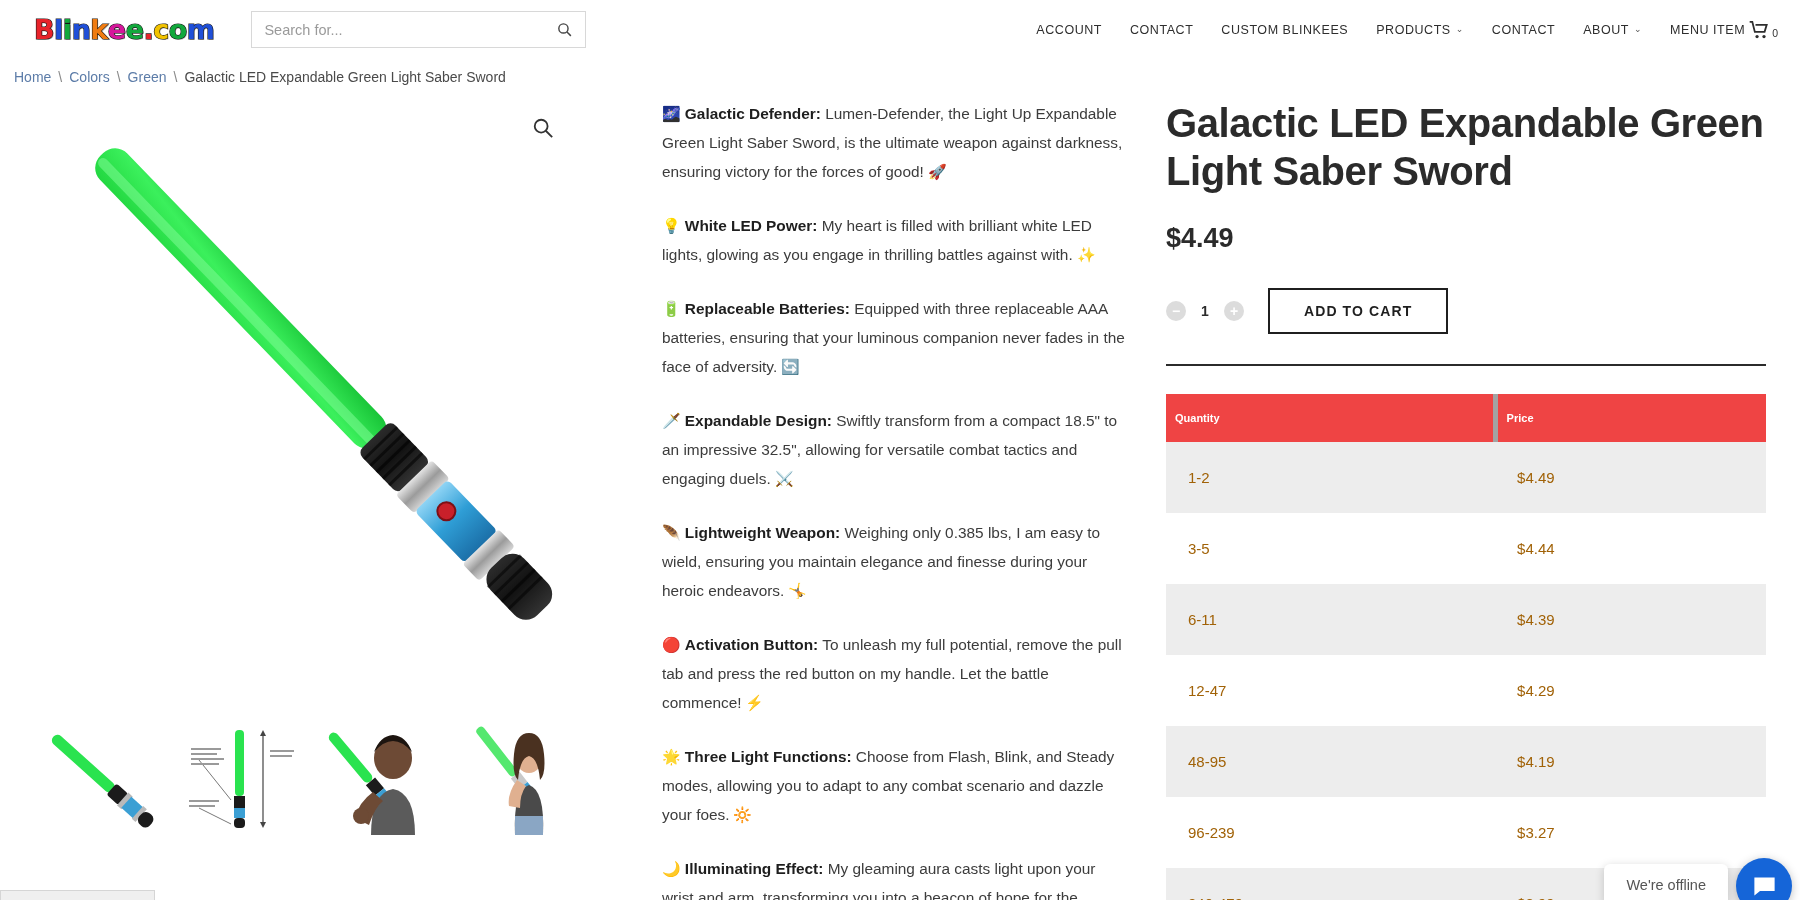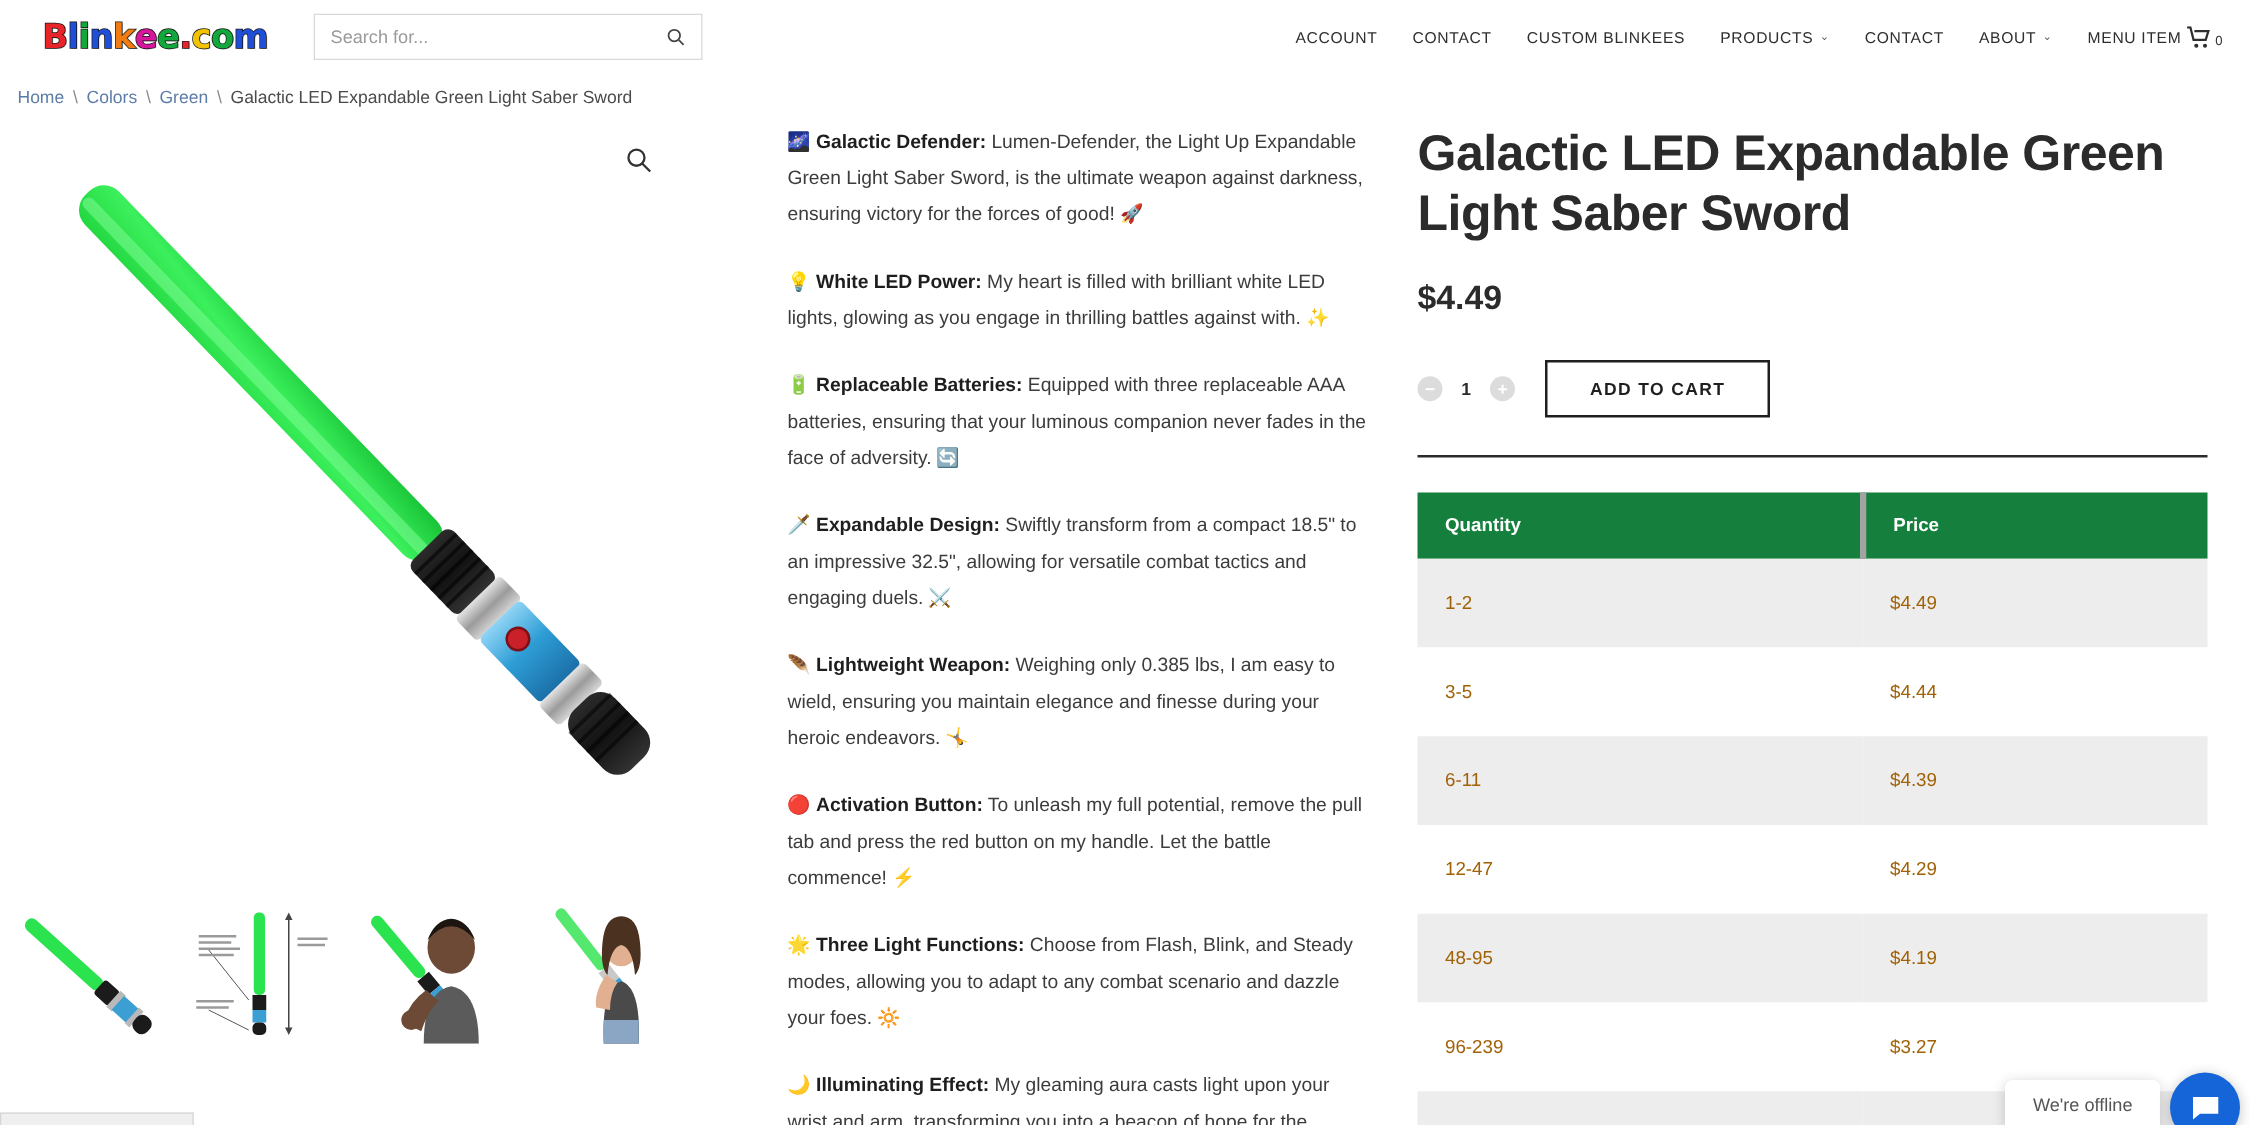--- a/index.html
+++ b/index.html
@@ -18,21 +18,21 @@
     padding: 0 22px 0 34px;
     position: relative;
   }
   .logo { display:flex; align-items:baseline; font-size:27px; font-weight:bold;
           letter-spacing:-0.5px; font-family:"DejaVu Sans", sans-serif; }
   .logo span { -webkit-text-stroke: 1.2px #1a1a1a; paint-order: stroke fill;
                text-shadow: 1px 1px 0 rgba(0,0,0,.25); }
 
   .searchbox {
     margin-left: 37px;
-    width: 311px; height: 37px;
+    width: 335px; height: 37px;
     border: 1px solid #d8d8d8; background:#fff;
     display:flex; align-items:center; padding: 0 12px;
   }
   .searchbox input {
     border:none; outline:none; flex:1; font-size:14.5px;
     color:#6f6f6f; font-family:"Liberation Sans", sans-serif; background:transparent;
   }
   .searchbox input::placeholder { color:#9a9a9a; }
   .search-icon { width:17px; height:17px; flex:0 0 auto; }
 
@@ -50,21 +50,21 @@
   .breadcrumb {
     padding: 10px 0 0 14px; font-size:14px; color:#4a4a4a;
     display:flex; align-items:center; gap:7px; flex-wrap:nowrap;
   }
   .bc-link { color:#5c7ca8; cursor:pointer; }
   .bc-sep { color:#8a8a8a; }
   .bc-current { color:#4a4a4a; }
 
   
   .main {
-    display:flex; padding: 14px 0 0 0; height: 810px; align-items:flex-start;
+    display:flex; padding: 14px 0 0 0; height: 810px; align-items:flex-start;margin-left:32px;
   }
   .col-gallery { width:612px; flex:0 0 612px; padding-left:0; position:relative; }
   .col-desc    { width:500px; flex:0 0 500px; padding: 0 18px 0 18px;}
   .col-buy     { flex:1; padding: 0 34px 0 22px; }
 
   
   .hero {
     position:relative; width:612px; height:600px;
     display:flex; align-items:center; justify-content:center;
     overflow:hidden;
@@ -97,22 +97,22 @@
   .qval { width:38px; text-align:center; font-size:14px; color:#2b2b2b; font-weight:bold;}
   .addcart {
     margin-left:24px; border:2px solid #1f1f1f; background:#fff;
     padding:13px 34px; font-size:14px; font-weight:bold; letter-spacing:1.1px;
     color:#1f1f1f; cursor:pointer; font-family:"Liberation Sans", sans-serif;
   }
   .divider { height:2px; background:#2b2b2b; margin: 0 0 28px 0;}
 
   table.pricing { width:100%; border-collapse:collapse; }
   table.pricing th {
-    background:#15803d; color:#fff; text-align:left;
-    font-size:15px; font-weight:bold; padding:18px 22px;
+    background:#ef4444; color:#fff; text-align:left;
+    font-size:11px; font-weight:bold; padding:18px 9px;
   }
   table.pricing th + th { border-left:5px solid #a3a3a3; }
   table.pricing td { font-size:15px; color:#a16207; padding:27px 22px; }
   table.pricing tr.odd td { background:#ededed; }
   table.pricing tr.even td { background:#ffffff; }
   .sku { font-size:14px; color:#0f172a; padding-top:35px; }
 
   
   .chat-bubble {
     position:absolute; right:72px; bottom:-6px;

